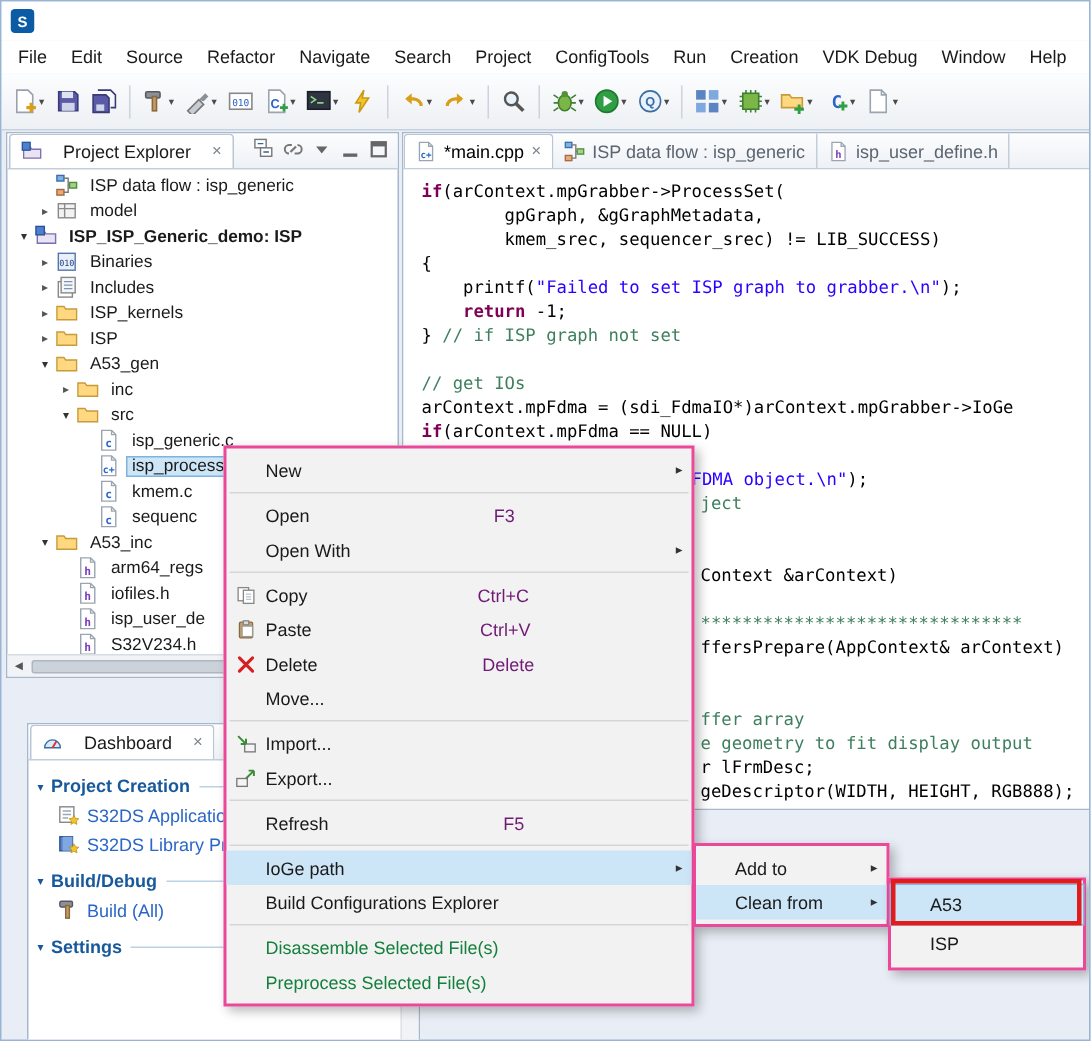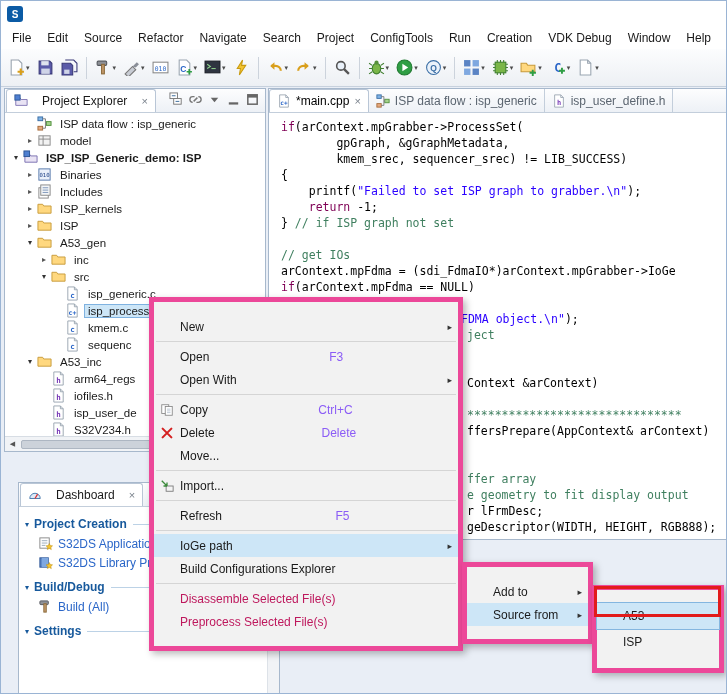--- a/index.html
+++ b/index.html
@@ -57,40 +57,40 @@
 
   
   #editor{left:267px;top:87px;width:460px;height:452px;border-right:none}
   .etab{display:flex;align-items:center;gap:5px;height:23px;padding:0 7px;border-right:1px solid #c3cedb;color:#5b6570;white-space:nowrap;margin-left:0}
   .etab .ic{width:14px;height:14px}
   .etab.active{background:#fff;color:#000;border:1px solid #b9c6d6;border-bottom:none;border-radius:3px 3px 0 0}
   .code{position:absolute;top:24px;left:0;right:0;bottom:0;background:#fff;overflow:hidden;font-family:"DejaVu Sans Mono","Liberation Mono",monospace;font-size:11.5px;line-height:16px;white-space:pre}
   .cl{position:absolute;left:12px;height:16px}
   .cl.frag{left:198px}
   .seg-p{color:#000}
-  .seg-k{color:#7f0055;font-weight:normal}
+  .seg-k{color:#7f0055;font-weight:bold}
   .seg-s{color:#2a00ff}
   .seg-c{color:#3f7f5f}
   .seg-hl{color:#000;background:#c8d9ec;border:1px solid #7da7d9;padding:0 1px}
 
   
-  .menu{position:absolute;background:#f2f2f2;border:5px solid #ec4899;box-shadow:3px 3px 7px rgba(0,0,0,.28);padding:13px 0;font-size:12px}
+  .menu{position:absolute;background:#f2f2f2;border:2px solid #ec4899;box-shadow:3px 3px 7px rgba(0,0,0,.28);padding:3px 0;font-size:12px}
   #ctx{left:148px;top:296px;width:314px;z-index:40}
   #sub1{left:461px;top:561px;width:131px;z-index:45}
   #sub2{left:591px;top:584px;width:132px;z-index:50}
   .mi{height:23px;display:flex;align-items:center;padding-right:6px}
   .mic{width:26px;flex:none;display:flex;justify-content:center}
   .mic .ic{width:14px;height:14px}
   .ml{white-space:nowrap}
-  .msc{margin-left:auto;color:#8b5cf6;padding-left:24px}
+  .msc{margin-left:auto;color:#701a75;padding-left:24px}
   .mar{width:13px;margin-left:auto;text-align:right;color:#333;font-size:9px}
   .mi .ml + .mar{margin-left:auto}
   .mi.hl{background:#cde6f7}
   .mi.sel2{background:#cde6f7;outline:1px solid #84b6e0}
-  .mi.dis{color:#be185d}
+  .mi.dis{color:#15803d}
   .msep{height:1px;background:#d5d5d5;margin:3px 2px}
   #sub2 .mi{height:26px}
 
   
   #redbox{position:absolute;left:593px;top:585px;width:127px;height:31px;border:3px solid #e21b1b;z-index:60;pointer-events:none}
 </style>
 </head>
 <body>
 
 <div class="titlebar">
@@ -690,20 +690,34 @@
         </span>
       </span>
       <span class="ml">Copy</span>
       <span class="msc">Ctrl+C</span>
       <span class="mar"></span>
     </div>
     <div class="mi">
       <span class="mic">
         <span class="ic" style="width:14px;height:14px">
           <svg viewBox="0 0 16 16">
+            <rect x="3" y="2" width="10" height="12" rx="1" fill="#c8a06a" stroke="#8a6a3a"></rect>
+            <rect x="6" y="1" width="4" height="3" fill="#ddd" stroke="#888"></rect>
+            <rect x="5" y="5" width="8" height="8" fill="#fff" stroke="#999"></rect>
+          </svg>
+        </span>
+      </span>
+      <span class="ml">Paste</span>
+      <span class="msc">Ctrl+V</span>
+      <span class="mar"></span>
+    </div>
+    <div class="mi">
+      <span class="mic">
+        <span class="ic" style="width:14px;height:14px">
+          <svg viewBox="0 0 16 16">
             <path d="M3 3l10 10M13 3L3 13" stroke="#d42020" stroke-width="2.4" stroke-linecap="round"></path>
           </svg>
         </span>
       </span>
       <span class="ml">Delete</span>
       <span class="msc">Delete</span>
       <span class="mar"></span>
     </div>
     <div class="mi">
       <span class="mic"></span>
@@ -716,20 +730,32 @@
         <span class="ic" style="width:14px;height:14px">
           <svg viewBox="0 0 16 16">
             <rect x="7" y="8" width="8" height="6" fill="#f4f4f4" stroke="#777"></rect>
             <path d="M2 2l6 6M8 8V4M8 8H4" stroke="#3a8a3a" stroke-width="1.5" fill="none"></path>
           </svg>
         </span>
       </span>
       <span class="ml">Import...</span>
       <span class="mar"></span>
     </div>
+    <div class="mi">
+      <span class="mic">
+        <span class="ic" style="width:14px;height:14px">
+          <svg viewBox="0 0 16 16">
+            <rect x="1" y="8" width="8" height="6" fill="#f4f4f4" stroke="#777"></rect>
+            <path d="M8 8l6-6M14 2v4M14 2h-4" stroke="#3a8a3a" stroke-width="1.5" fill="none"></path>
+          </svg>
+        </span>
+      </span>
+      <span class="ml">Export...</span>
+      <span class="mar"></span>
+    </div>
     <div class="msep"></div>
     <div class="mi">
       <span class="mic"></span>
       <span class="ml">Refresh</span>
       <span class="msc">F5</span>
       <span class="mar"></span>
     </div>
     <div class="msep"></div>
     <div class="mi hl">
       <span class="mic"></span>
@@ -754,21 +780,21 @@
     </div>
   </div>
 <div class="menu" id="sub1">
     <div class="mi">
       <span class="mic"></span>
       <span class="ml">Add to</span>
       <span class="mar">▸</span>
     </div>
     <div class="mi hl">
       <span class="mic"></span>
-      <span class="ml">Source from</span>
+      <span class="ml">Clean from</span>
       <span class="mar">▸</span>
     </div>
   </div>
 <div class="menu" id="sub2">
     <div class="mi sel2">
       <span class="mic"></span>
       <span class="ml">A53</span>
       <span class="mar"></span>
     </div>
     <div class="mi">

